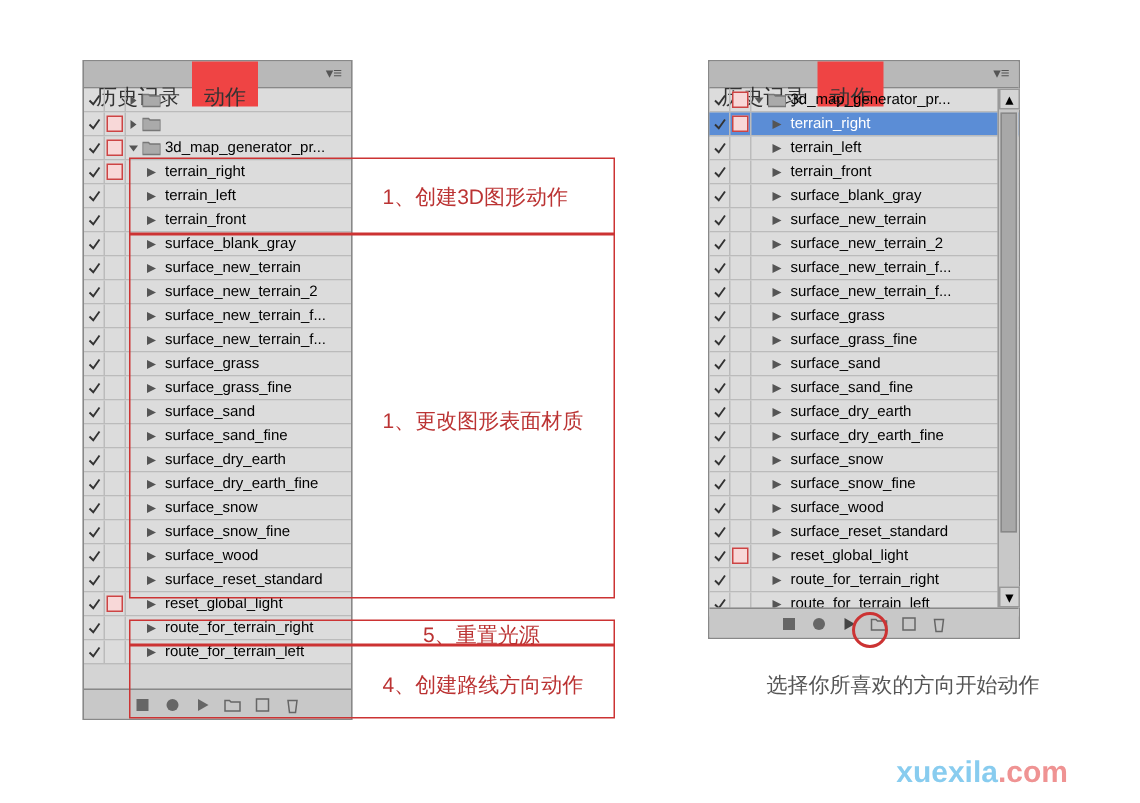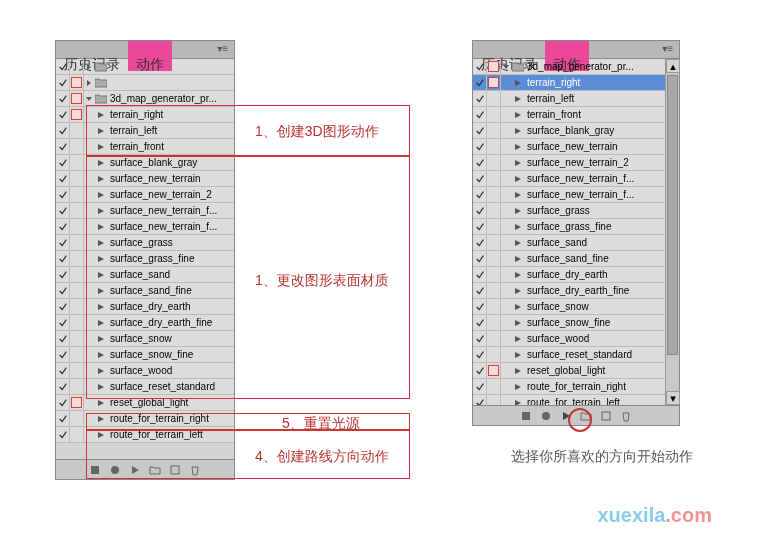--- a/index.html
+++ b/index.html
@@ -2,21 +2,21 @@
 <html><head>
 <meta charset="utf-8">
 <style>
 *{margin:0;padding:0;box-sizing:border-box}
 body{width:760px;height:535px;background:#fff;font-family:Arial,sans-serif;font-size:11px;position:relative}
 .panel{position:absolute;background:#d4d4d4;border:1px solid #888}
 .panel1{left:55px;top:40px;width:180px;height:440px}
 .panel2{left:472px;top:40px;width:208px;height:386px}
 .tabs{display:flex;background:#b8b8b8;border-bottom:1px solid #888;height:18px}
 .tab{padding:15px 8px;font-size:14px;color:#333;cursor:pointer}
-.tab.active{background:#ec4899}
+.tab.active{background:#ef4444}
 .tab-menu{margin-left:auto;font-size:10px;padding:2px 6px;color:#555}
 .row{display:flex;align-items:center;height:16px;border-bottom:1px solid #bbb;background:#dcdcdc}
 .row.sel{background:#5b8dd6;color:#fff}
 .chk{width:14px;display:flex;justify-content:center;align-items:center;border-right:1px solid #bbb;height:100%}
 .sq{width:14px;display:flex;justify-content:center;align-items:center;border-right:1px solid #bbb;height:100%}
 .sq.on::after{content:"";width:9px;height:9px;border:1px solid #c44;background:#f8d8d8}
 .chk svg{width:10px;height:10px}
 .exp{width:10px;display:flex;justify-content:center;align-items:center}
 .exp svg{width:8px;height:8px}
 .fldr{width:14px;display:flex;justify-content:center;align-items:center}

